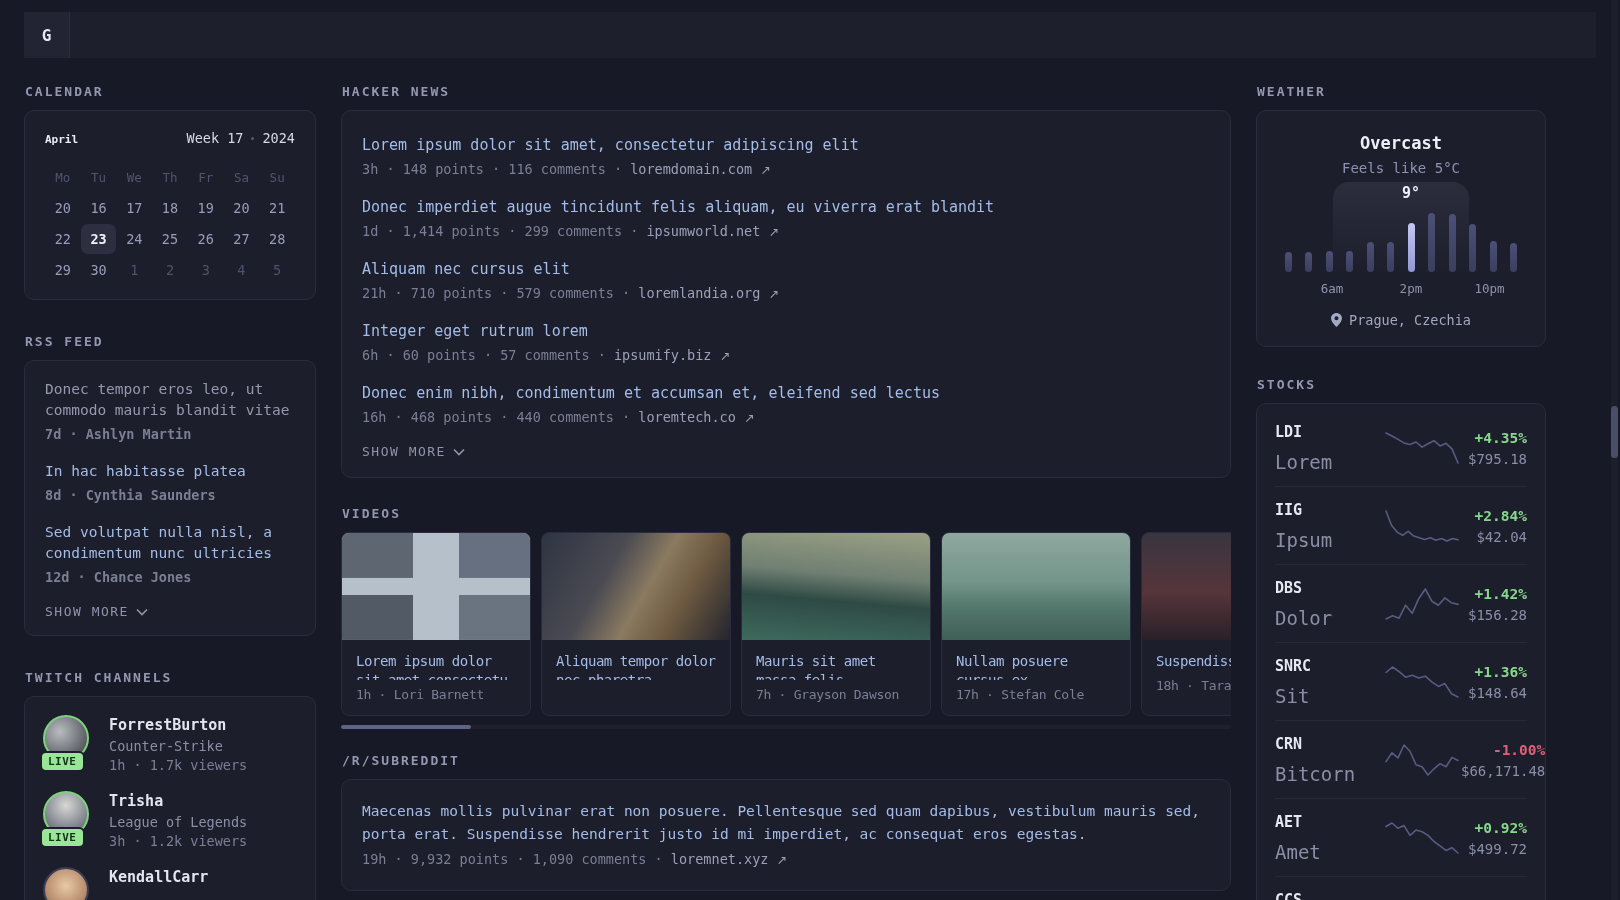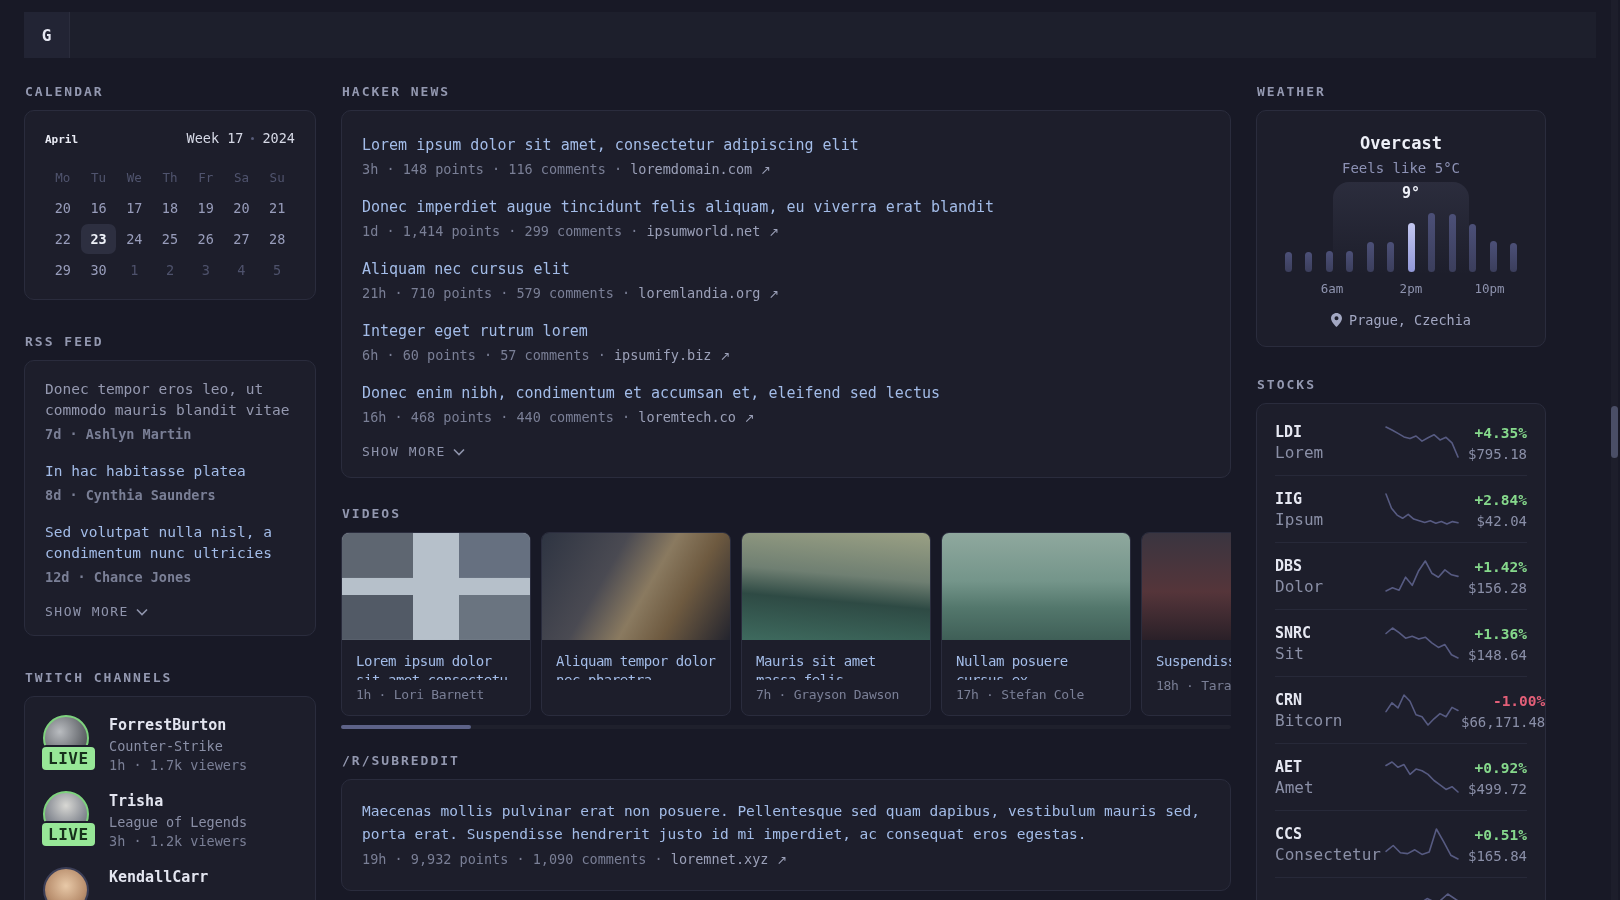--- a/index.html
+++ b/index.html
@@ -71,21 +71,21 @@
   
   .twitch-card{padding:18px 18px 10px;}
   .tw-row{display:flex;gap:16px;margin-bottom:18px;}
   .tw-avatar-wrap{position:relative;flex:none;width:50px;height:50px;}
   .tw-avatar{width:46px;height:46px;border-radius:50%;border:2px solid #7ed27e;}
   .tw-avatar.offline{border-color:#3b3e57;}
   .av-1{background:radial-gradient(circle at 35% 35%,#b9bcc0,#6a6d72 60%,#3a3c40);}
   .av-2{background:radial-gradient(circle at 50% 30%,#d8d8d4,#8a8e96 55%,#4e525e);}
   .av-3{background:radial-gradient(circle at 50% 40%,#e8c9a8,#b98f6e 60%,#6e5a48);}
   .live-badge{position:absolute;left:-3px;bottom:-7px;background:#97e797;color:#17301c;
-    font-size:16px;font-weight:700;padding:2px 6px;border-radius:6px;border:2px solid var(--card);letter-spacing:.5px;}
+    font-size:11px;font-weight:700;padding:2px 6px;border-radius:6px;border:2px solid var(--card);letter-spacing:.5px;}
   .tw-name{font-size:15px;color:#e3e5f0;font-weight:600;line-height:20px;}
   .tw-game{font-size:13.5px;color:var(--muted);margin-top:3px;}
   .tw-meta{font-size:13.5px;color:var(--meta);margin-top:3px;}
 
   
   .hn-card{padding:23px 20px 18px;}
   .hn-item{margin-bottom:16px;}
   .hn-title{font-size:15px;line-height:22px;color:var(--link);cursor:pointer;}
   .hn-meta{font-size:13.5px;color:var(--meta);margin-top:3px;line-height:21px;}
   .hn-domain{color:#9ba0b8;cursor:pointer;}
@@ -132,21 +132,21 @@
   .w-loc{margin-top:15px;display:flex;align-items:center;justify-content:center;gap:7px;
     font-size:13.5px;color:#a2a7c2;}
   .pin{fill:#a2a7c2;}
 
   
   .stocks-card{padding:5px 18px;}
   .stock-row{display:flex;align-items:center;padding:13px 0;cursor:pointer;}
   .stock-row + .stock-row{border-top:1px solid #272939;}
   .st-left{width:108px;flex:none;}
   .st-sym{font-size:15px;font-weight:700;color:#e6e8f2;line-height:21px;}
-  .st-name{font-size:16px;color:var(--muted);margin-top:0;}
+  .st-name{font-size:19px;color:var(--muted);margin-top:8px;}
   .st-spark{flex:none;width:78px;height:36px;}
   .st-spark polyline{fill:none;stroke:#575b82;stroke-width:1.6;stroke-linejoin:round;stroke-linecap:round;}
   .st-right{flex:1;text-align:right;}
   .st-chg{font-size:14.5px;font-weight:600;line-height:21px;}
   .st-chg.up{color:var(--green);} .st-chg.down{color:var(--red);}
   .st-price{font-size:14px;color:#8a8fa8;margin-top:2px;}
 
   
   .v-scrollbar{position:absolute;right:2px;top:0;width:7px;height:900px;background:rgba(255,255,255,0.025);}
   .v-thumb{position:absolute;left:0;top:406px;width:7px;height:52px;border-radius:4px;background:#4a4e66;cursor:pointer;}

